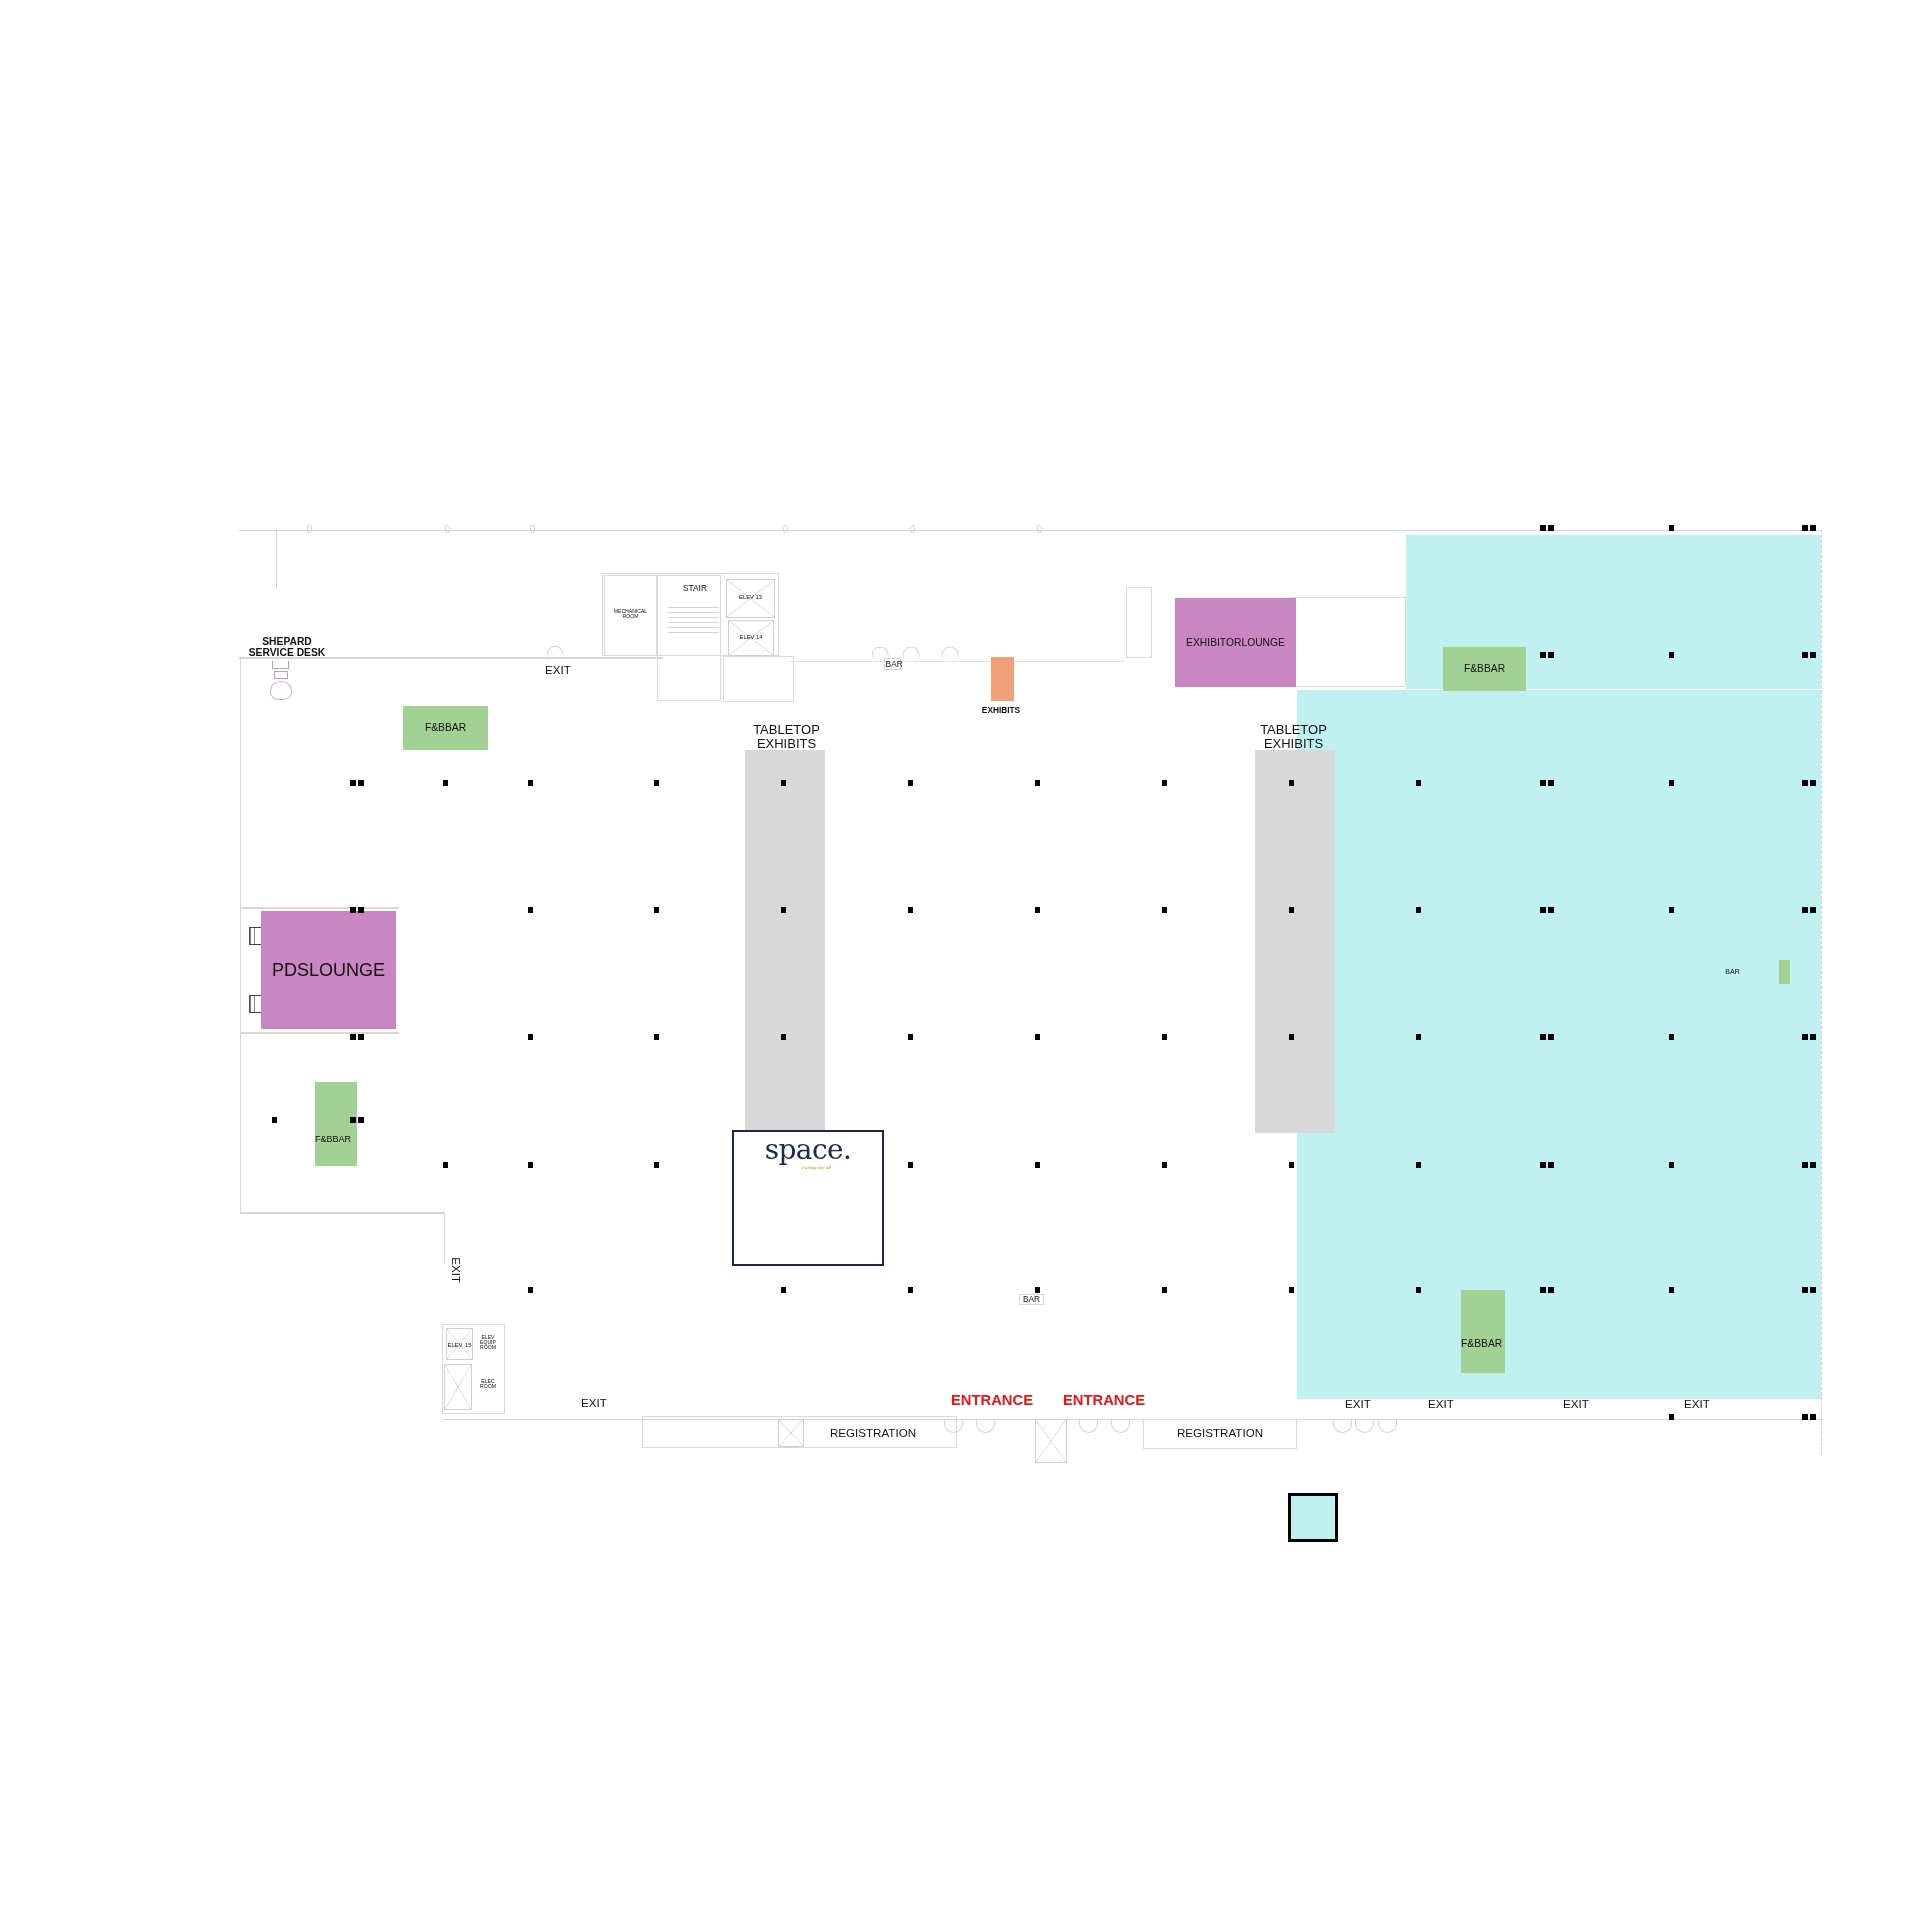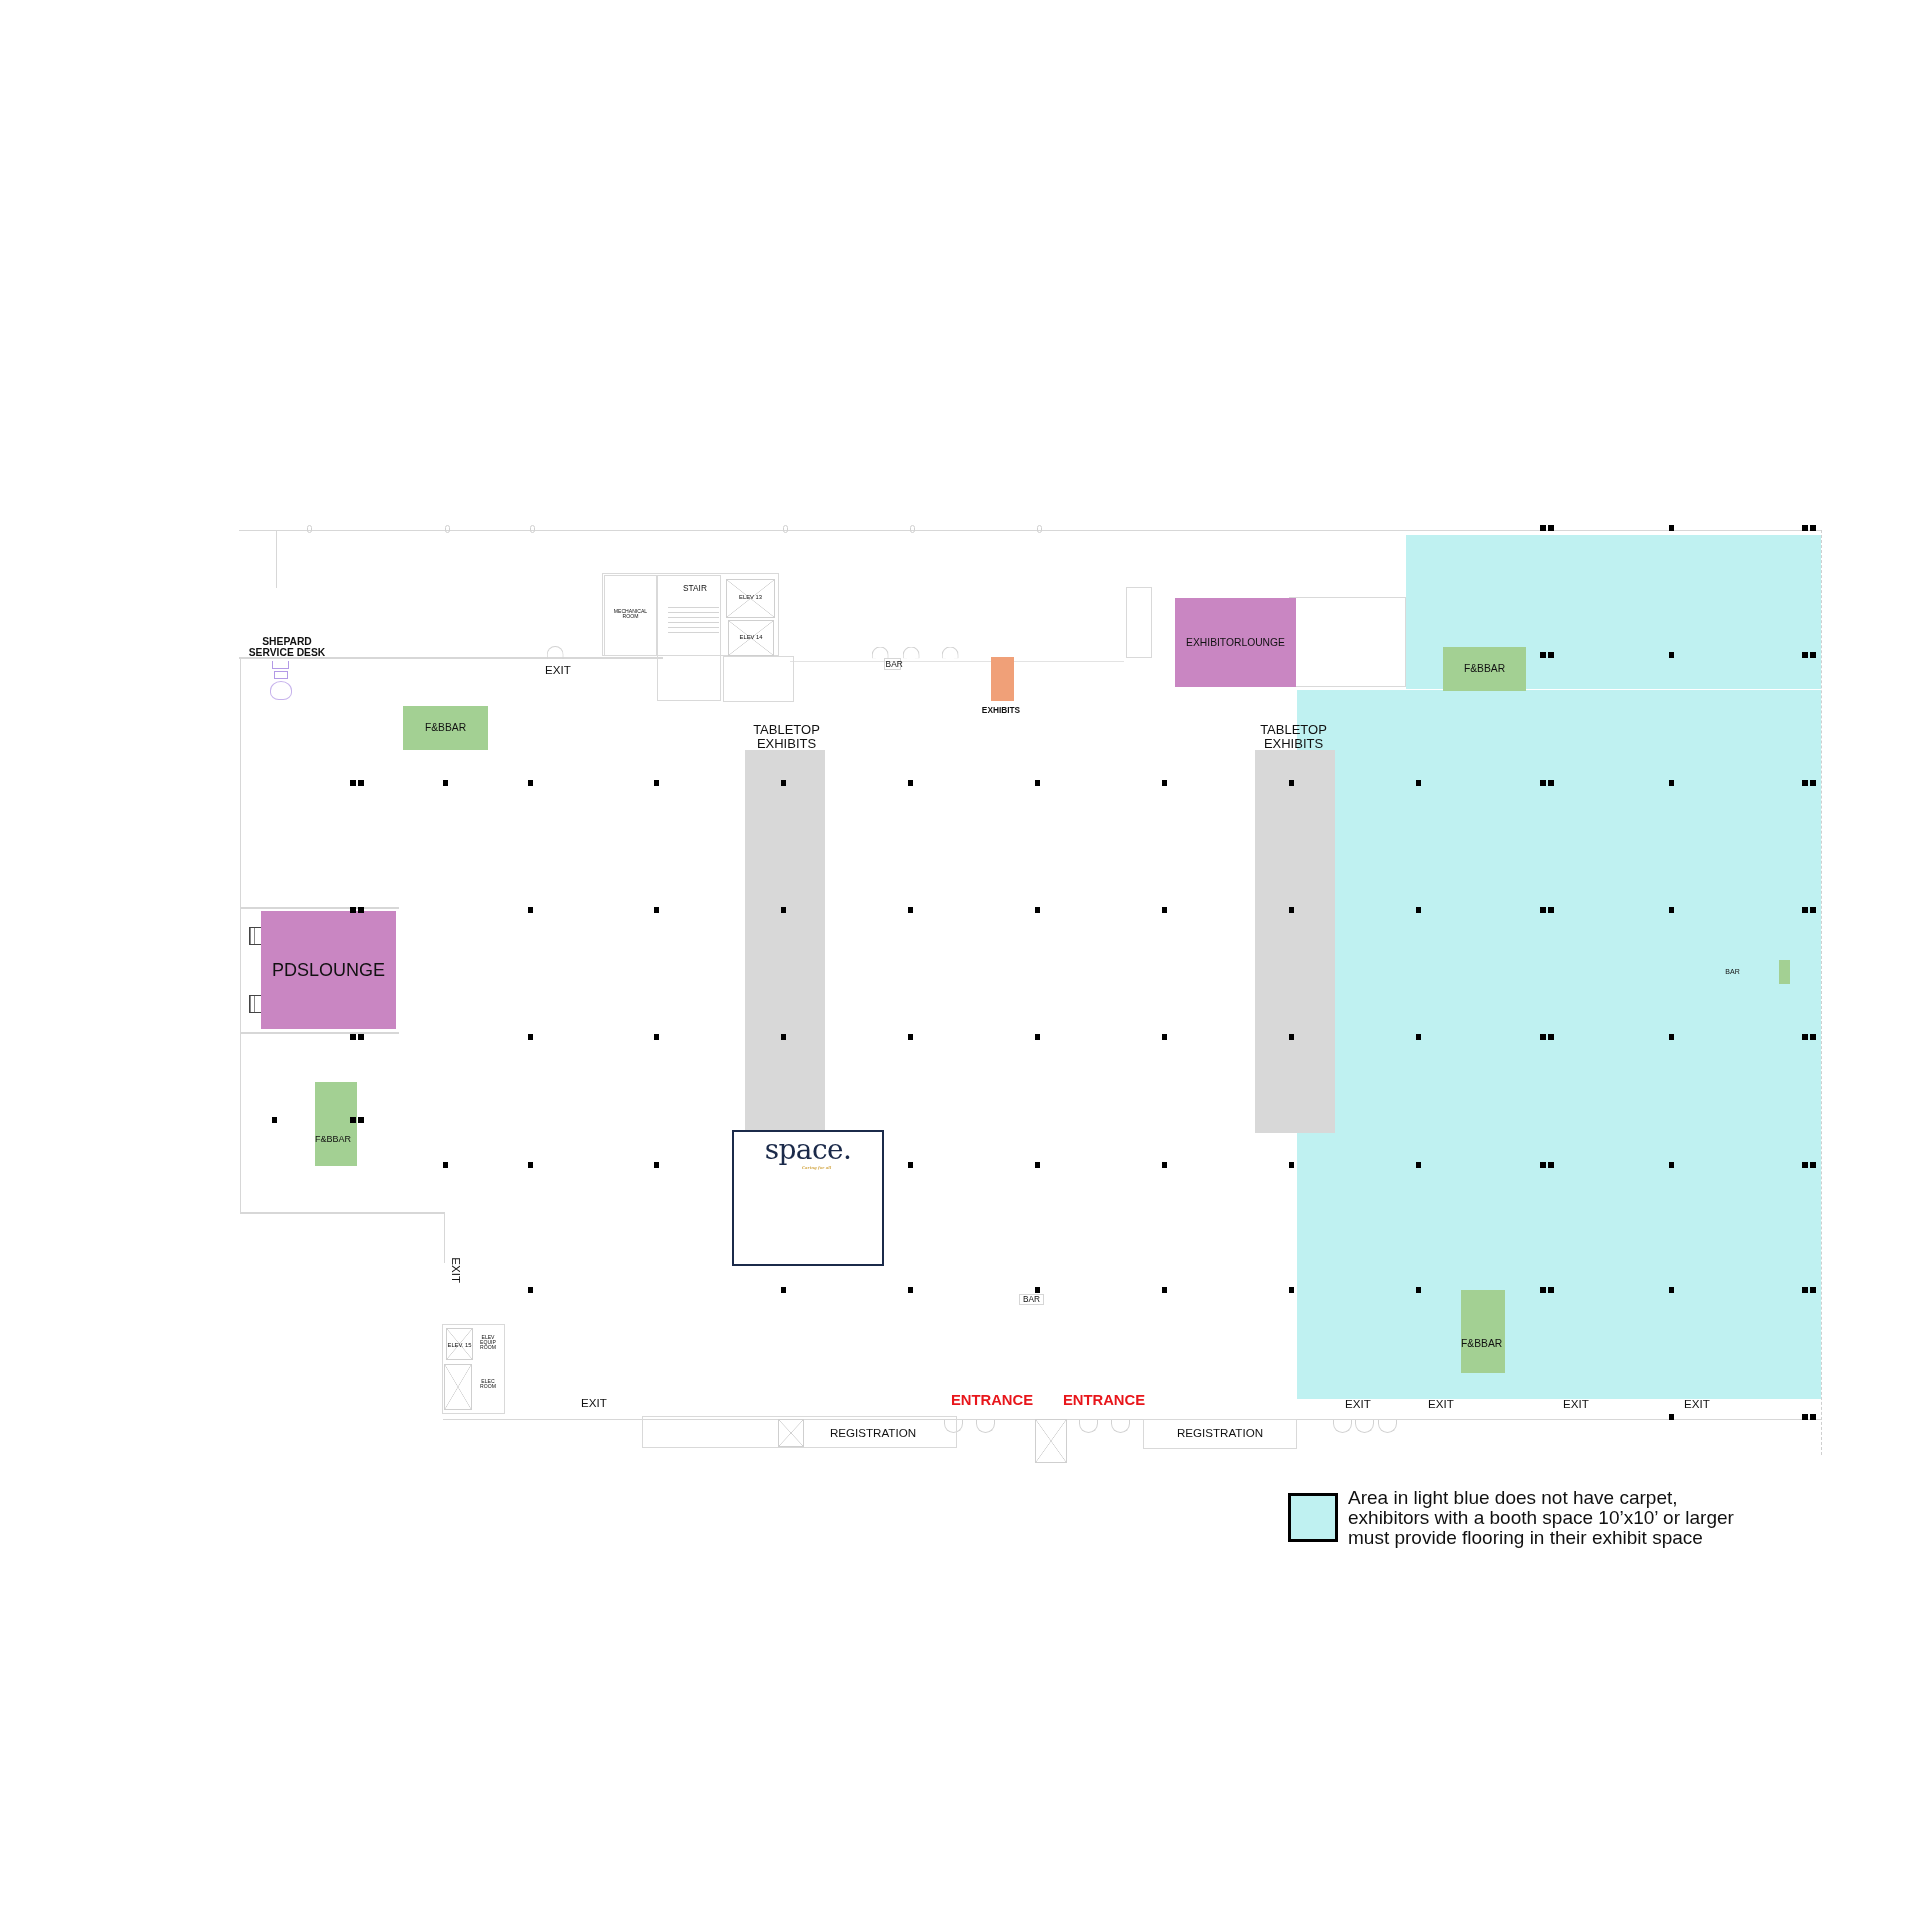--- a/index.html
+++ b/index.html
@@ -250,19 +250,14 @@
 <div class="col" style="left:1416px; top:1287px; width:4.5px;"></div>
 <div class="col2" style="left:1540px; top:1287px;"></div>
 <div class="col" style="left:1669px; top:1287px; width:4.5px;"></div>
 <div class="col2" style="left:1802px; top:1287px;"></div>
 
 <div class="col" style="left:1669px; top:1414px; width:4.5px;"></div>
 <div class="col2" style="left:1802px; top:1414px;"></div>
 
 <div class="abs" style="left:1288px; top:1488px; width:565px; height:64px;">
   <div class="abs" style="left:0; top:5.1px; width:50px; height:49px; background:#bff1f1; border:3.2px solid #000; box-sizing:border-box;"></div>
-  <div class="abs" style="left:60px; top:0; font-size:19px; line-height:1.05; color:#111; white-space:nowrap;">
-    <div>Area in light blue does not have carpet,</div>
-    <div>exhibitors with a booth space 10’x10’ or larger</div>
-    <div>must provide flooring in their exhibit space</div>
-  </div>
 </div>
 
 
 </body></html>

